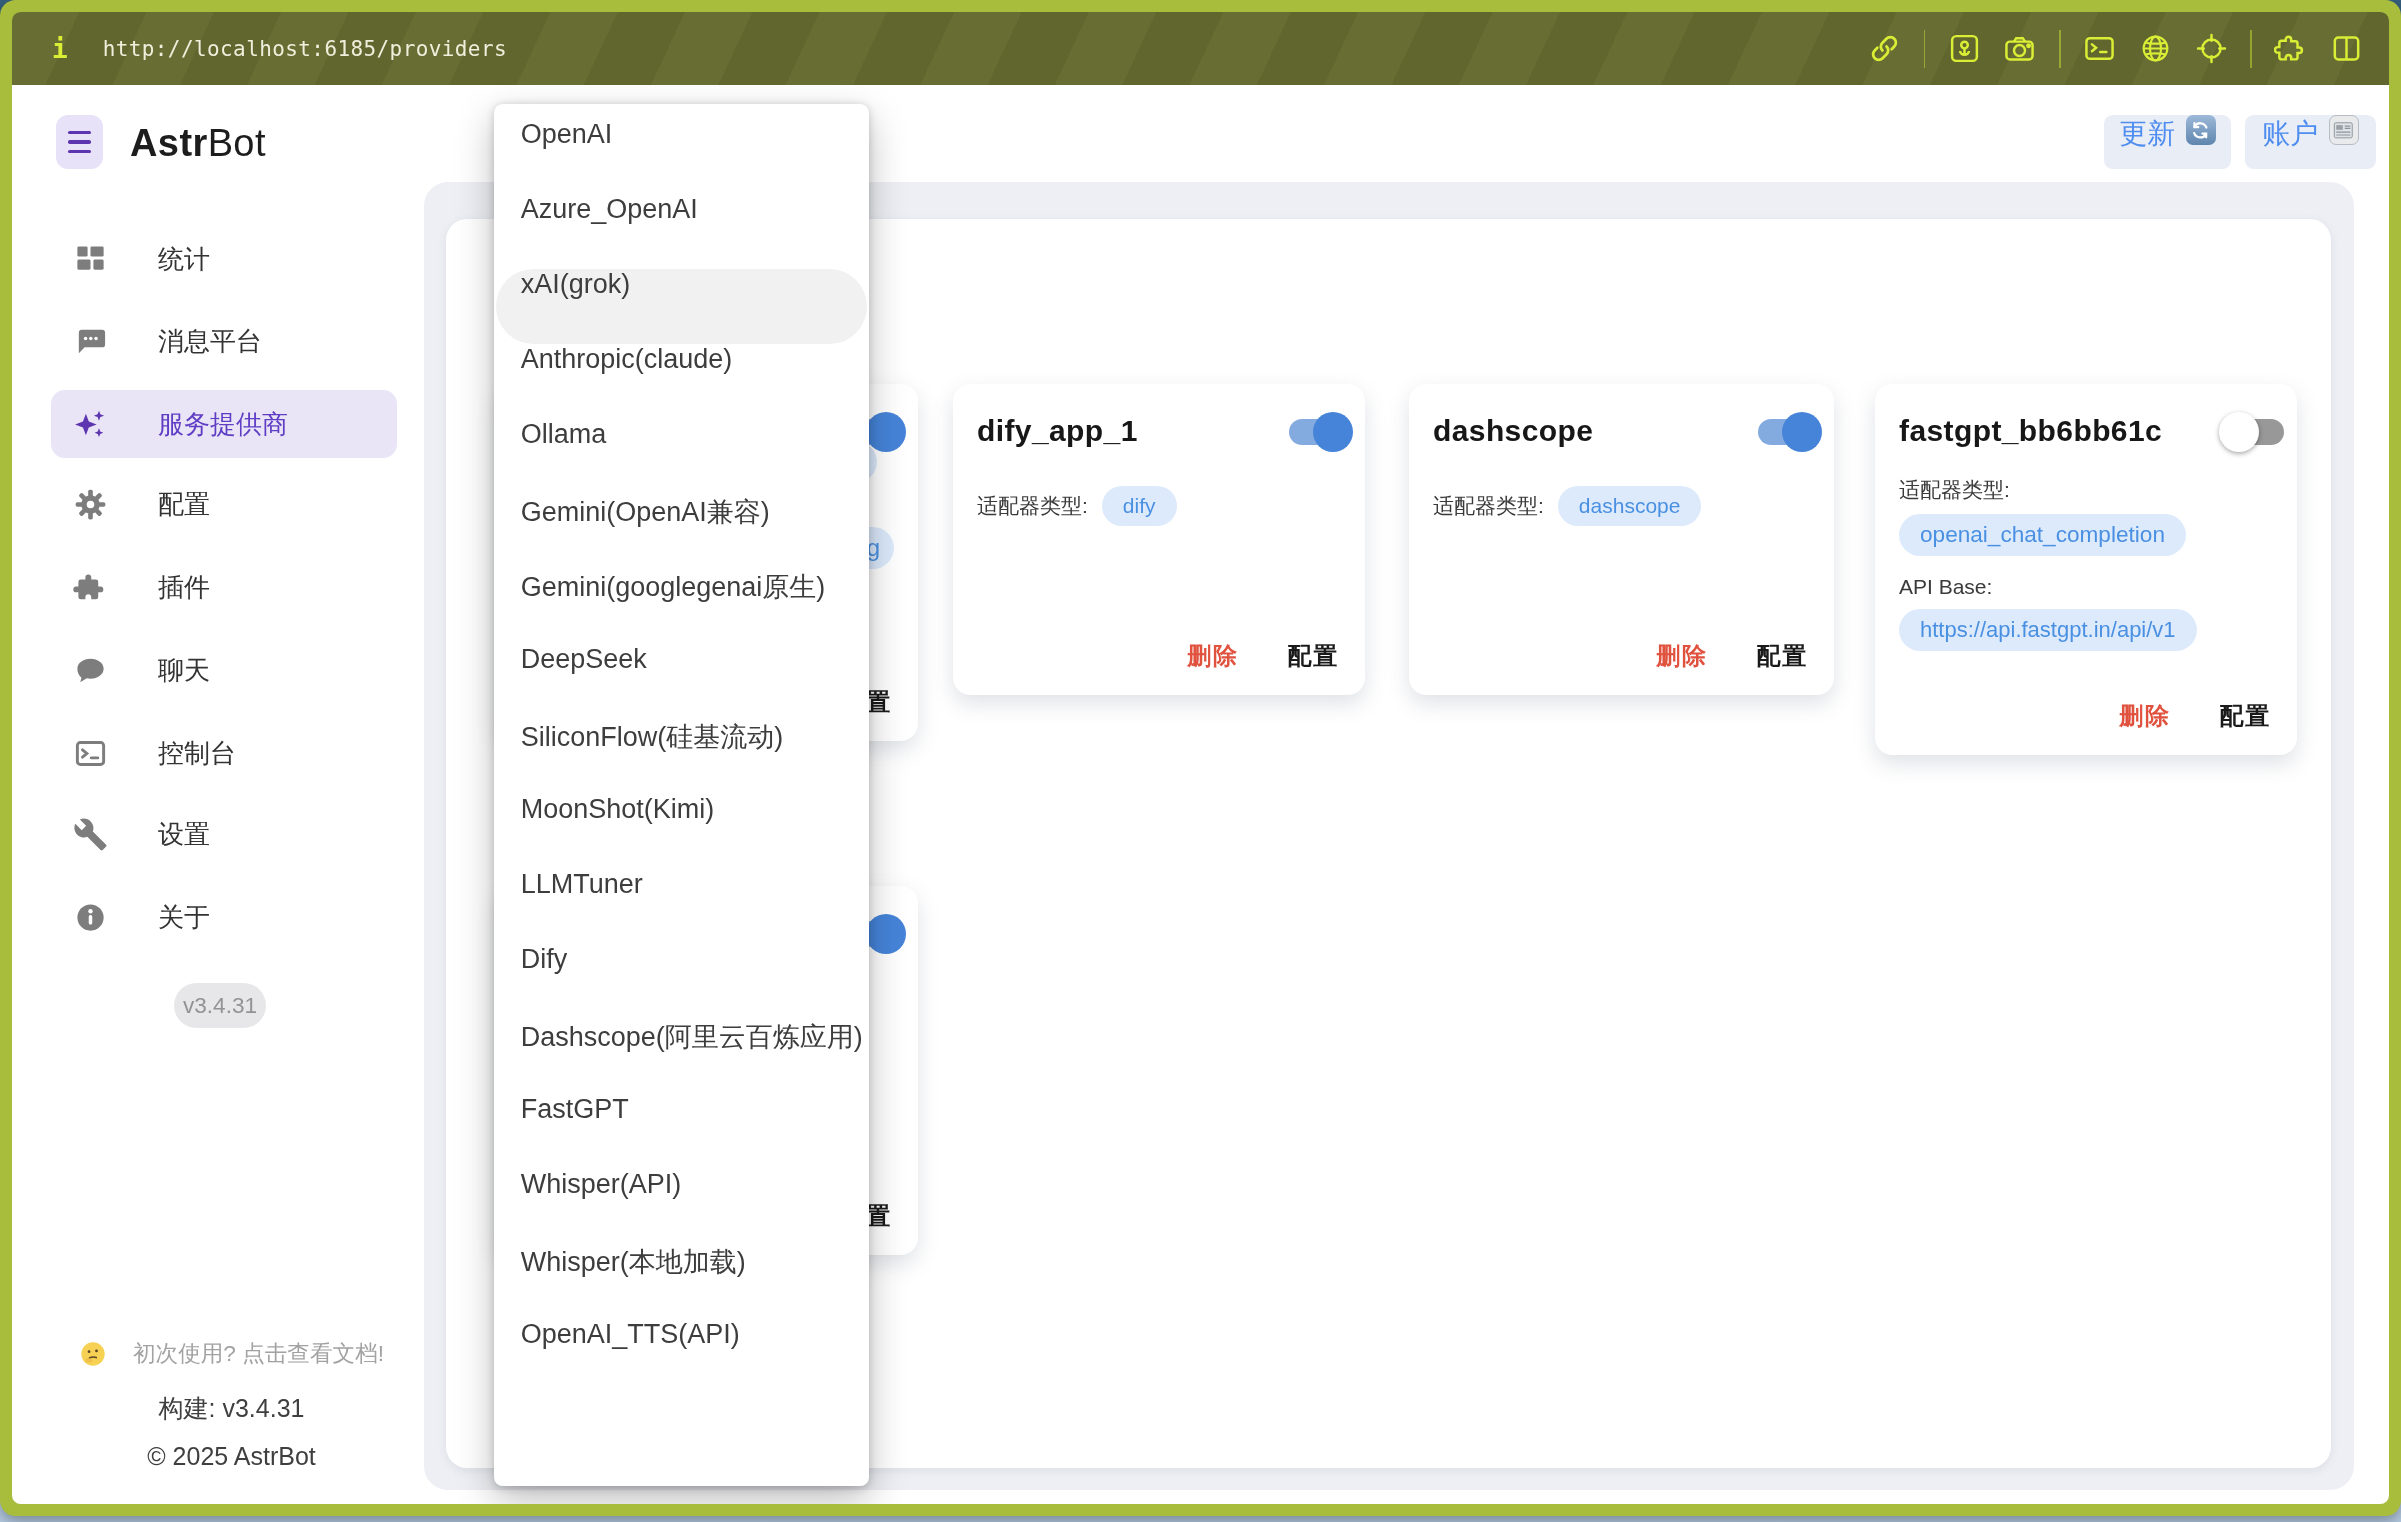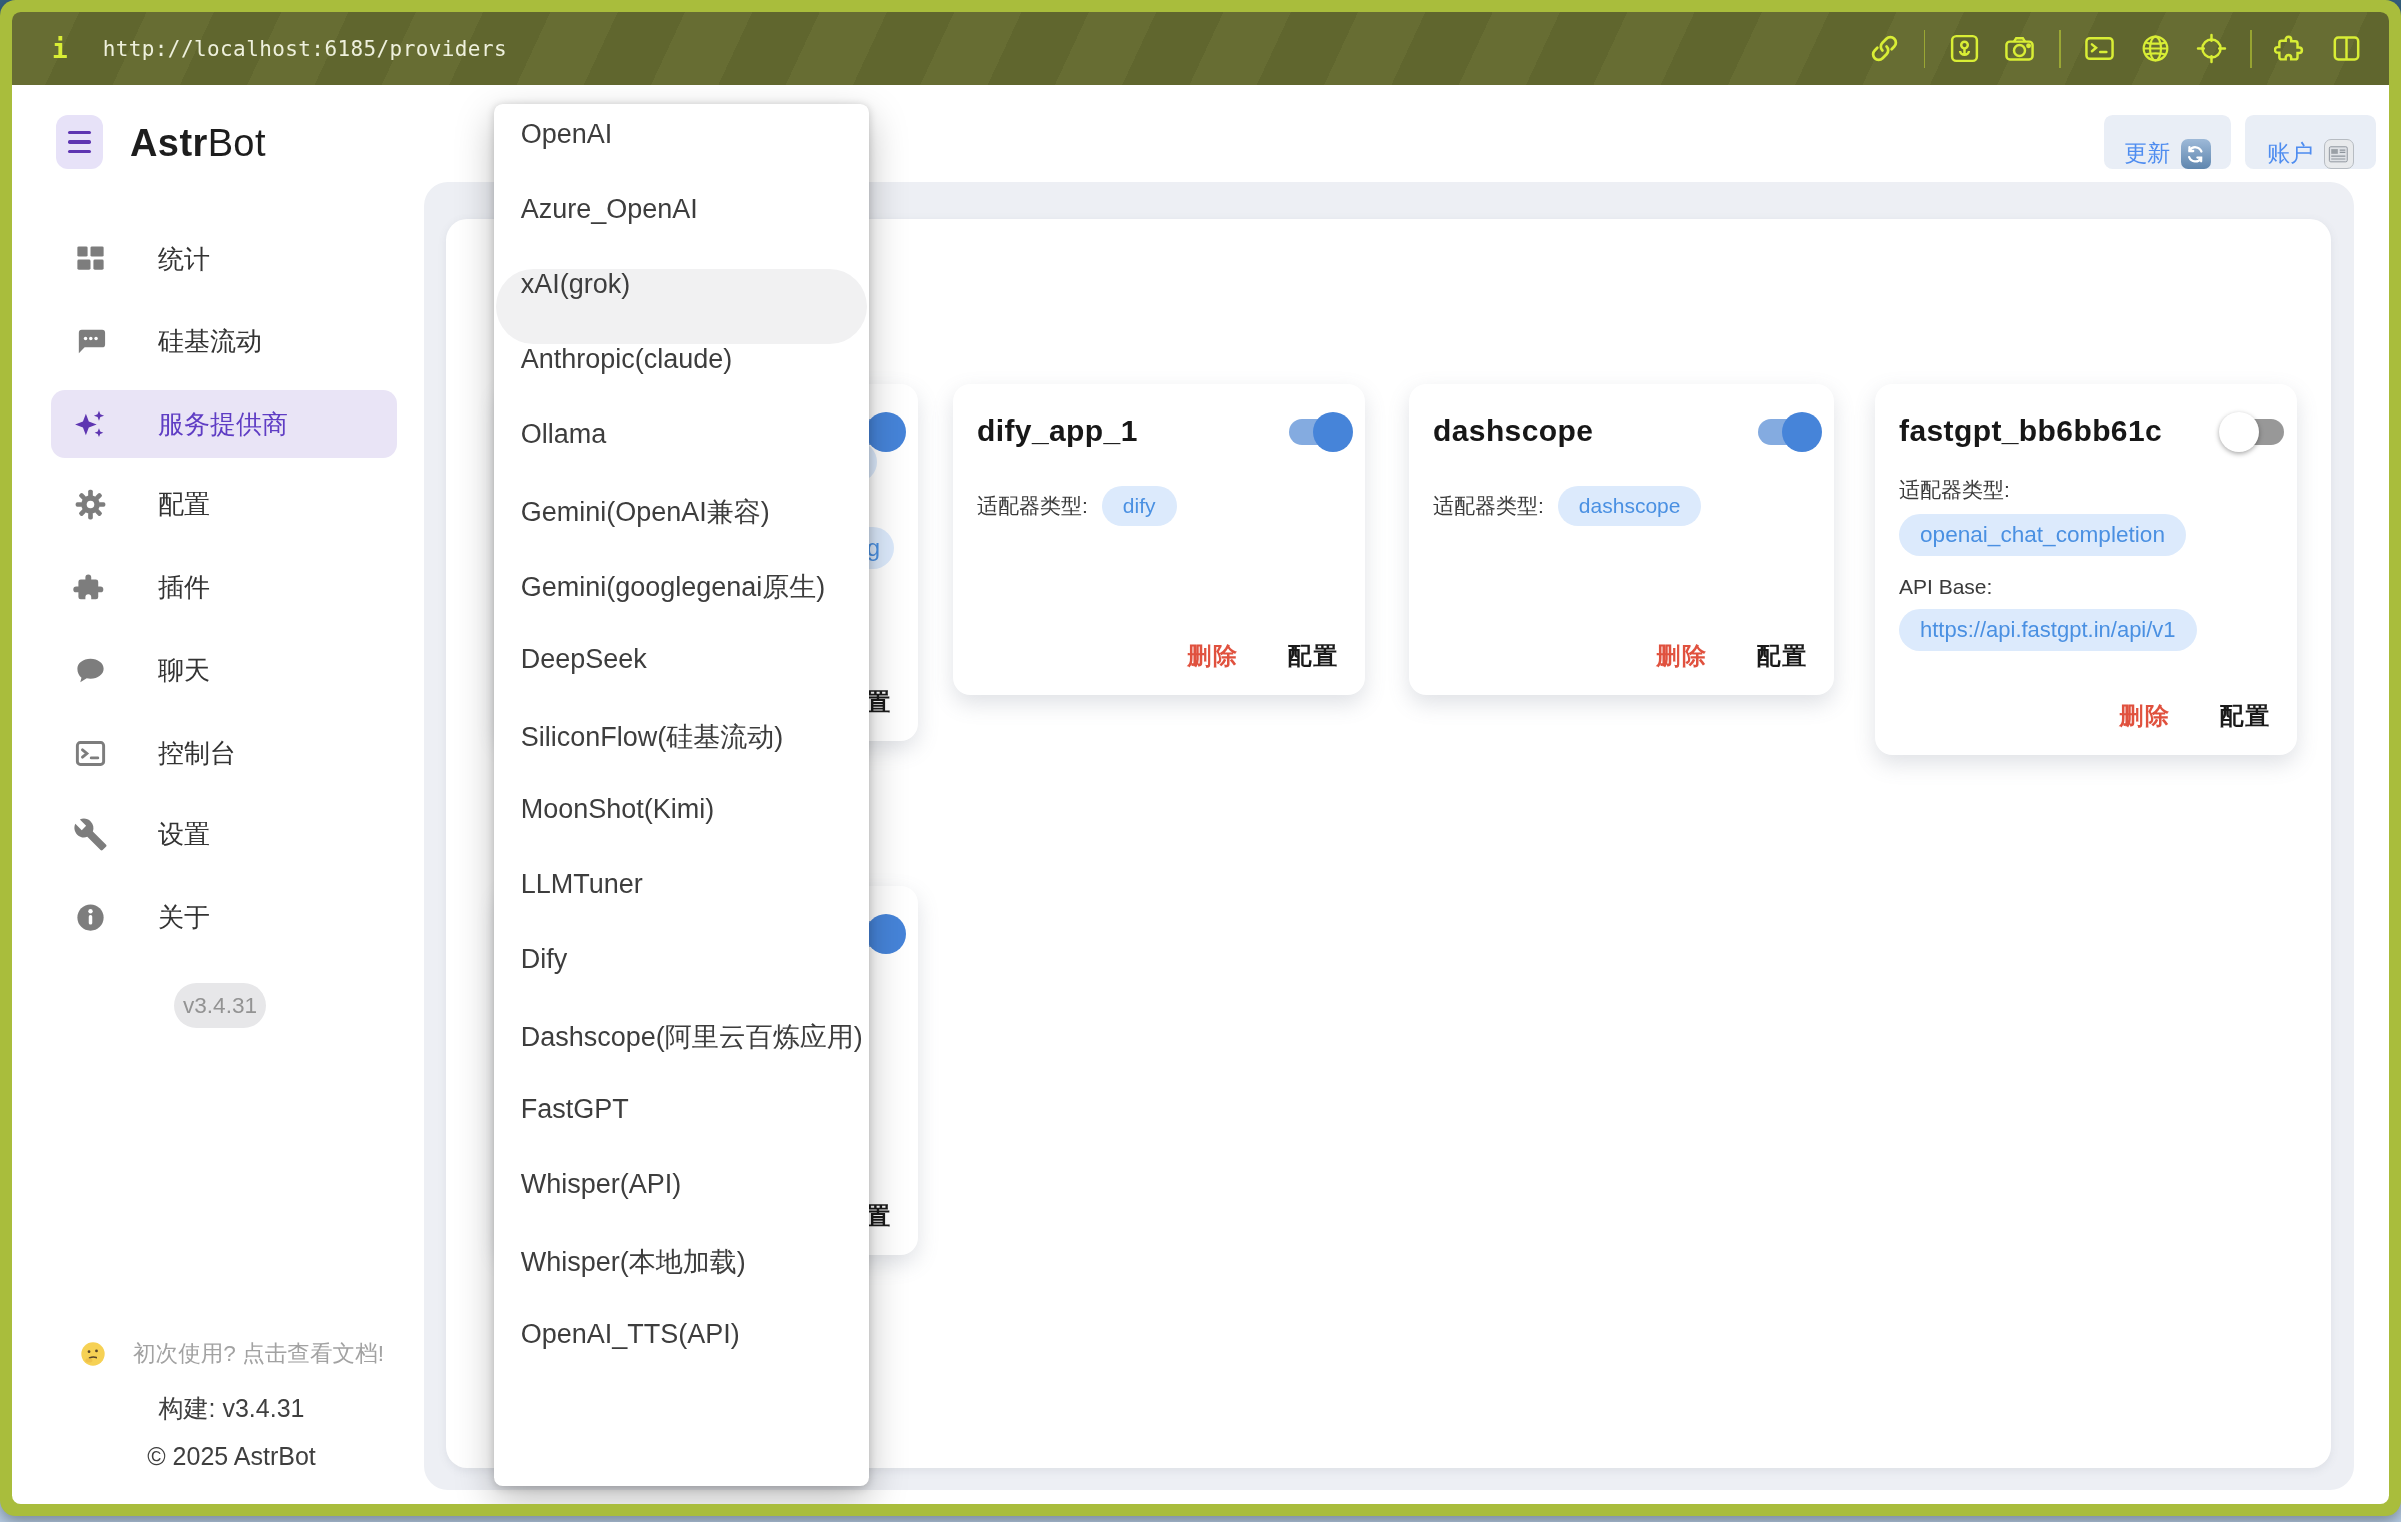--- a/index.html
+++ b/index.html
@@ -38,22 +38,22 @@
     background:#e7e2f8; border-radius:12px; border:none; cursor:pointer;
     display:flex; flex-direction:column; justify-content:center; align-items:center; gap:6px;
   }
   .hamburger i { display:block; width:23.5px; height:3.5px; background:#5e35b1; border-radius:1.7px; }
   .logo { position:absolute; left:118px; top:31px; height:54px; display:flex; align-items:center;
           font-size:38px; color:#1d1d1d; letter-spacing:0.4px; }
   .logo b { font-weight:800; }
   .logo span.light { font-weight:400; }
   .hbtn {
     position:absolute; top:30px; height:54px; border:none; border-radius:8.7px;
-    background:#e9eef6; color:#4f8df0; font-size:23px; font-family:inherit;
-    display:flex; align-items:flex-end; justify-content:center; gap:10.4px; cursor:pointer;
+    background:#e9eef6; color:#4f8df0; font-size:28px; font-family:inherit;
+    display:flex; align-items:flex-start; justify-content:center; gap:10.4px; cursor:pointer;
   }
   .hbtn.update { left:2092px; width:127px; }
   .hbtn.account { left:2233px; width:131px; }
   .emoji-box { width:30px; height:30px; border-radius:7px; display:inline-flex; align-items:center; justify-content:center; }
   .emoji-refresh { background:linear-gradient(180deg,#9db9d8,#5f86ae); }
   .emoji-card { background:#e8eaec; border:0.9px solid #b7bcc2; }
   
   .side-item {
     position:absolute; left:39px; width:346px; height:56px;
     display:flex; align-items:center; border-radius:14px; cursor:pointer;
@@ -237,21 +237,21 @@
     </div>
     <div class="side-item" style="top:228px">
       <span class="s-icon">
           <svg width="35" height="35" viewBox="0 0 24 24">
             <path fill="#7d7d7d" d="M20 4H6a2 2 0 0 0-2 2v14l4-4h12a2 2 0 0 0 2-2V6a2 2 0 0 0-2-2z"></path>
             <circle cx="8.6" cy="10" r="1.2" fill="#fff"></circle>
             <circle cx="12.2" cy="10" r="1.2" fill="#fff"></circle>
             <circle cx="15.8" cy="10" r="1.2" fill="#fff"></circle>
           </svg>
         </span>
-      <span class="s-label">硅基流动</span>
+      <span class="s-label">消息平台</span>
     </div>
     <div class="side-item active" style="top:305px">
       <span class="s-icon">
           <svg width="37" height="37" viewBox="0 0 24 24" fill="#5e35b1">
             <path d="M9 5l1.9 5.1L16 12l-5.1 1.9L9 19l-1.9-5.1L2 12l5.1-1.9z"></path>
             <path d="M17.5 3l.9 2.4 2.4.9-2.4.9-.9 2.4-.9-2.4-2.4-.9 2.4-.9z"></path>
             <path d="M17.5 14.5l.8 2 2 .8-2 .8-.8 2-.8-2-2-.8 2-.8z"></path>
           </svg>
         </span>
       <span class="s-label">服务提供商</span>

